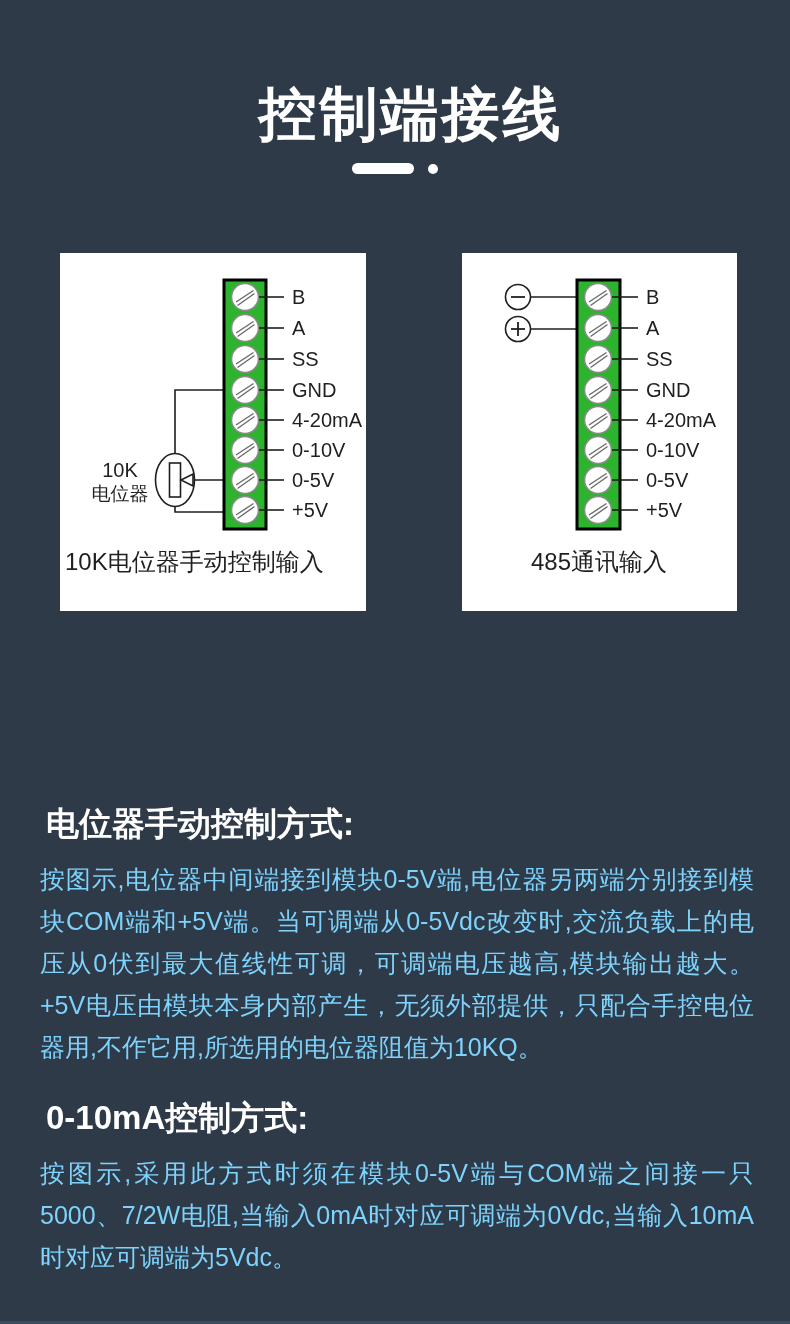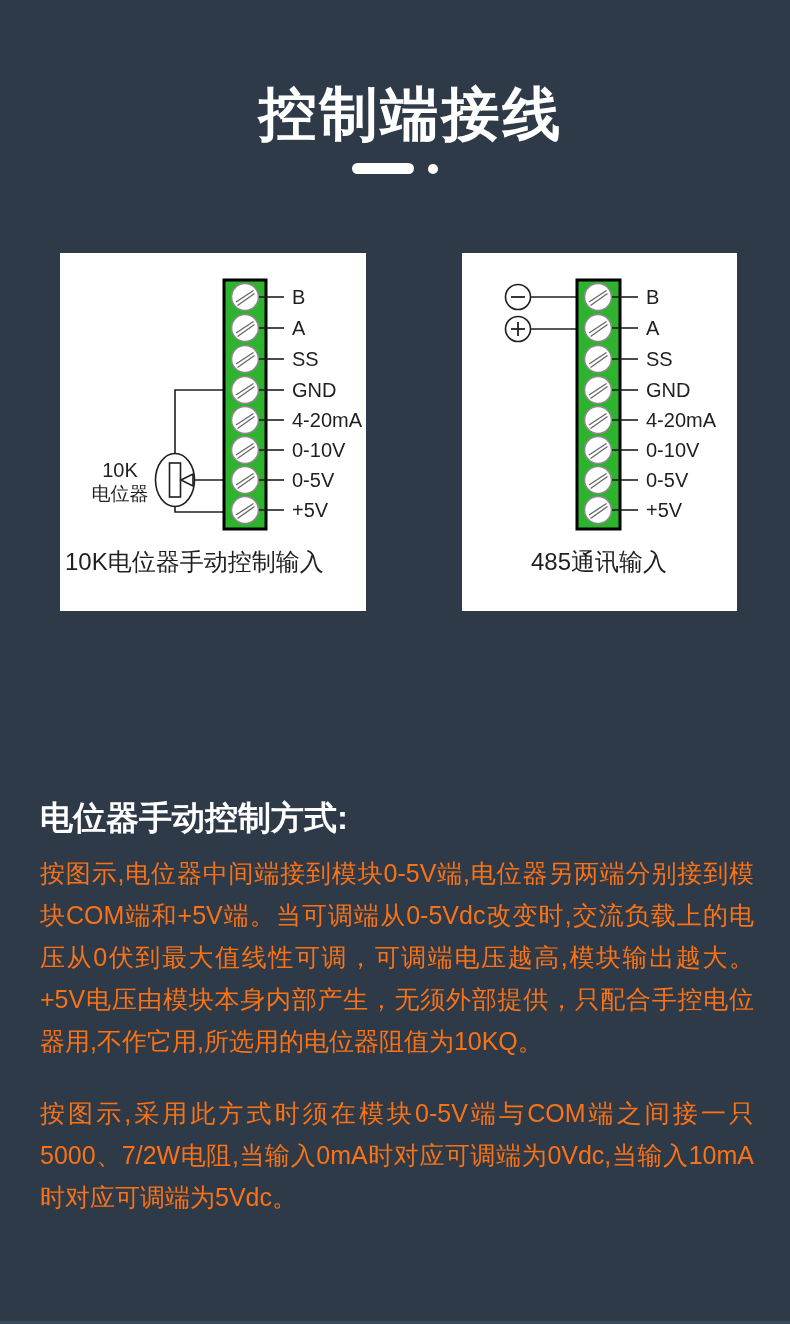--- a/index.html
+++ b/index.html
@@ -20,24 +20,24 @@
   .divider .dot  { width:10px; height:10px; background:#ffffff; border-radius:50%; }
 
   .panel { position:absolute; top:253px; background:#ffffff; }
   .panel-left  { left:60px;  width:306px; height:358px; }
   .panel-right { left:462px; width:275px; height:358px; }
   .panel svg { display:block; }
   .diagram-text { font-family:"Liberation Sans","DejaVu Sans",sans-serif; fill:#1f1f1f; }
 
   .sections { position:absolute; left:40px; top:798px; width:714px; }
   .section-heading {
-    margin:0; font-size:33px; line-height:40px; font-weight:700; color:#ffffff;
+    margin:6px; font-size:33px; line-height:40px; font-weight:700; color:#ffffff;
   }
   .section-body {
-    margin:14px 0 0 0; font-size:25px; line-height:42px; color:#f97316;
+    margin:14px 0 0 0; font-size:25px; line-height:42px; color:#7dd3fc;
     text-align:justify;
   }
   .section + .section { margin-top:30px; }
   .bottom-strip {
     position:absolute; left:0; bottom:0; width:100%; height:3px; background:#3c4a5e;
   }
 </style>
 </head>
 <body>
 
@@ -178,18 +178,19 @@
       <text class="diagram-text" x="137" y="317" font-size="24" text-anchor="middle">485通讯输入</text>
     </svg>
   </div>
 
   <div class="sections">
     <div class="section">
       <h2 class="section-heading">电位器手动控制方式:</h2>
       <p class="section-body">按图示,电位器中间端接到模块0-5V端,电位器另两端分别接到模块COM端和+5V端。当可调端从0-5Vdc改变时,交流负载上的电压从0伏到最大值线性可调，可调端电压越高,模块输出越大。+5V电压由模块本身内部产生，无须外部提供，只配合手控电位器用,不作它用,所选用的电位器阻值为10KQ。</p>
     </div>
     <div class="section">
+      <h2 class="section-heading">0-10mA控制方式:</h2>
       <p class="section-body">按图示,采用此方式时须在模块0-5V端与COM端之间接一只5000、7/2W电阻,当输入0mA时对应可调端为0Vdc,当输入10mA时对应可调端为5Vdc。</p>
     </div>
   </div>
 
   <div class="bottom-strip"></div>
 </div>
 
 </body></html>

